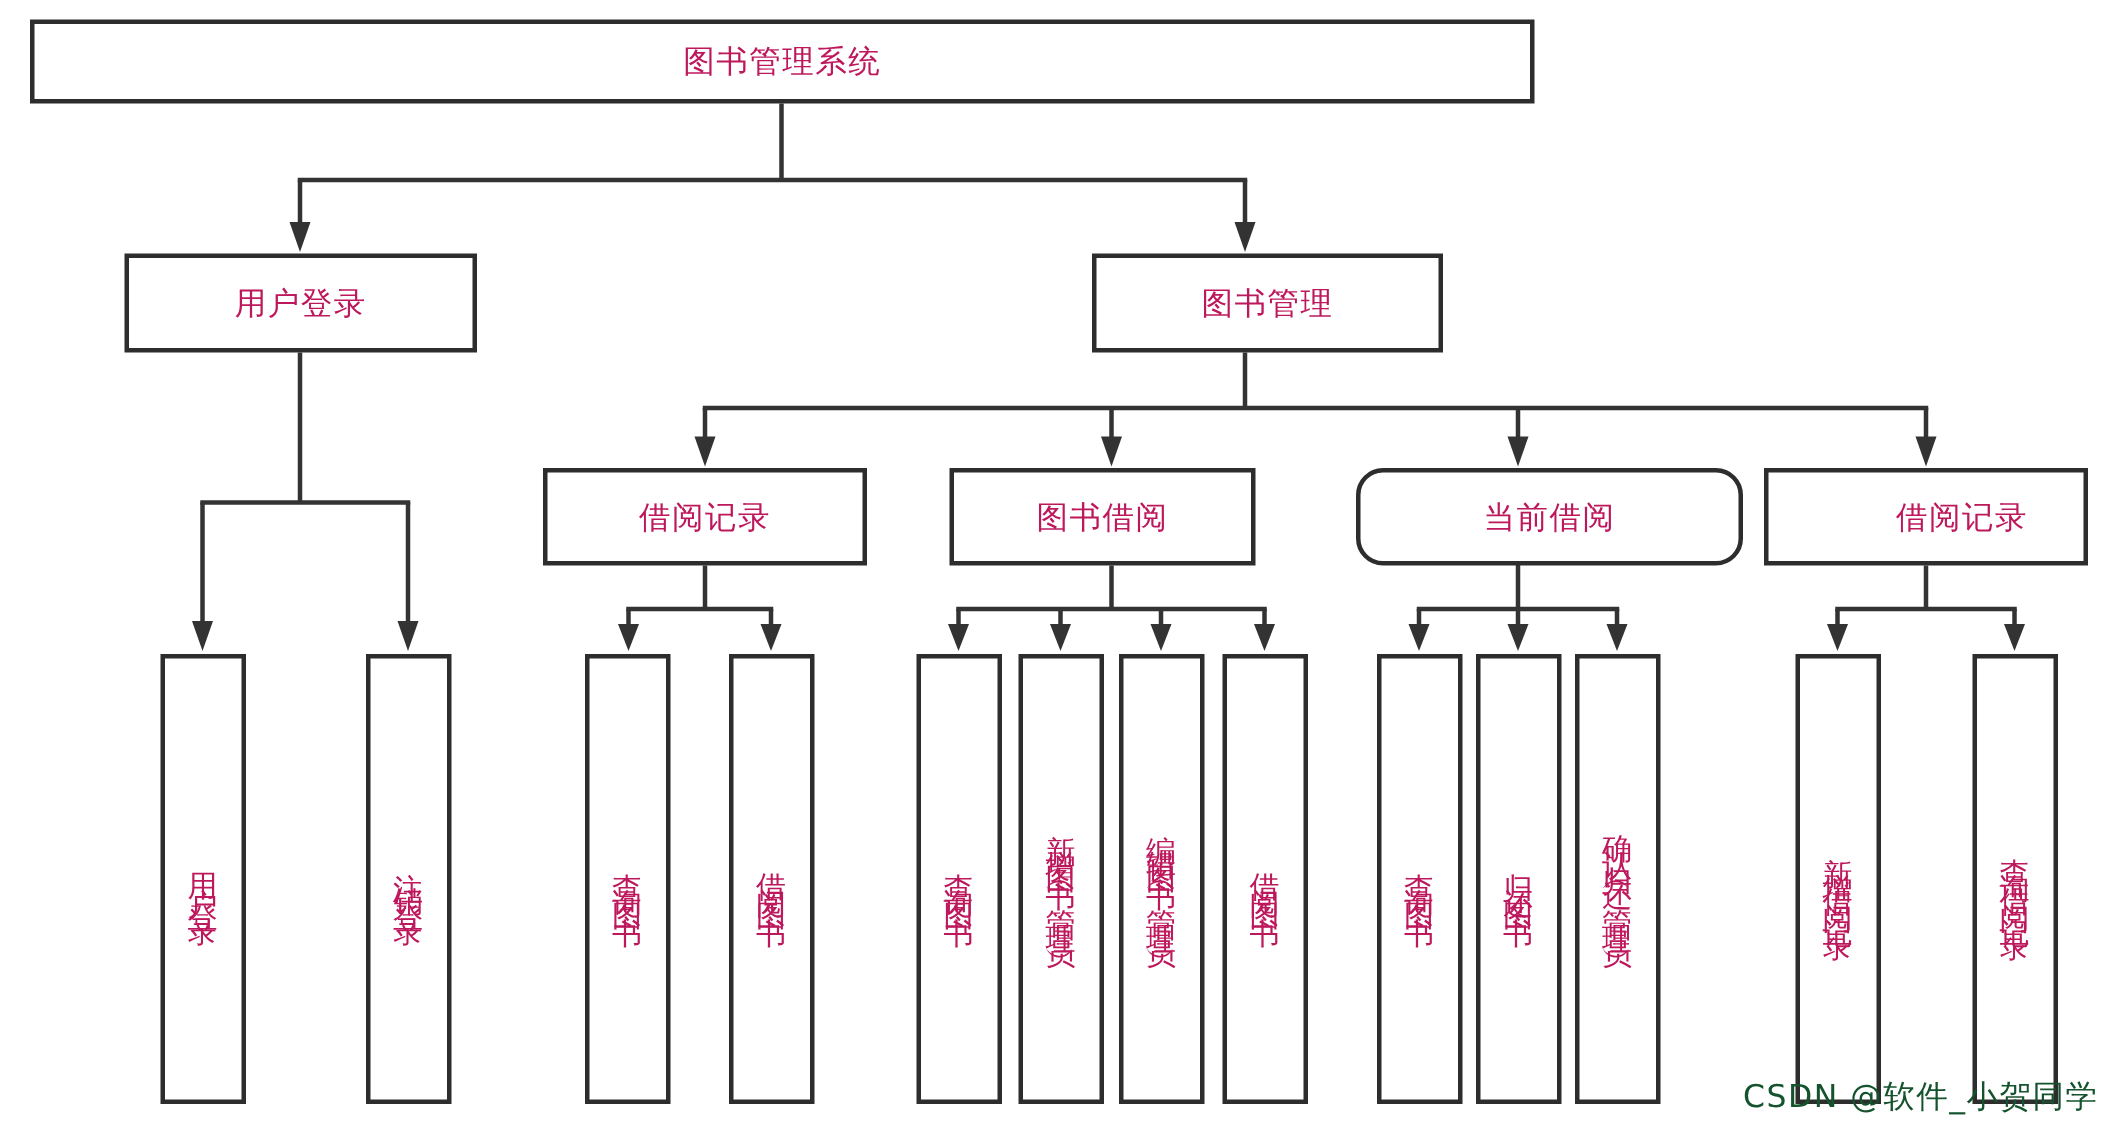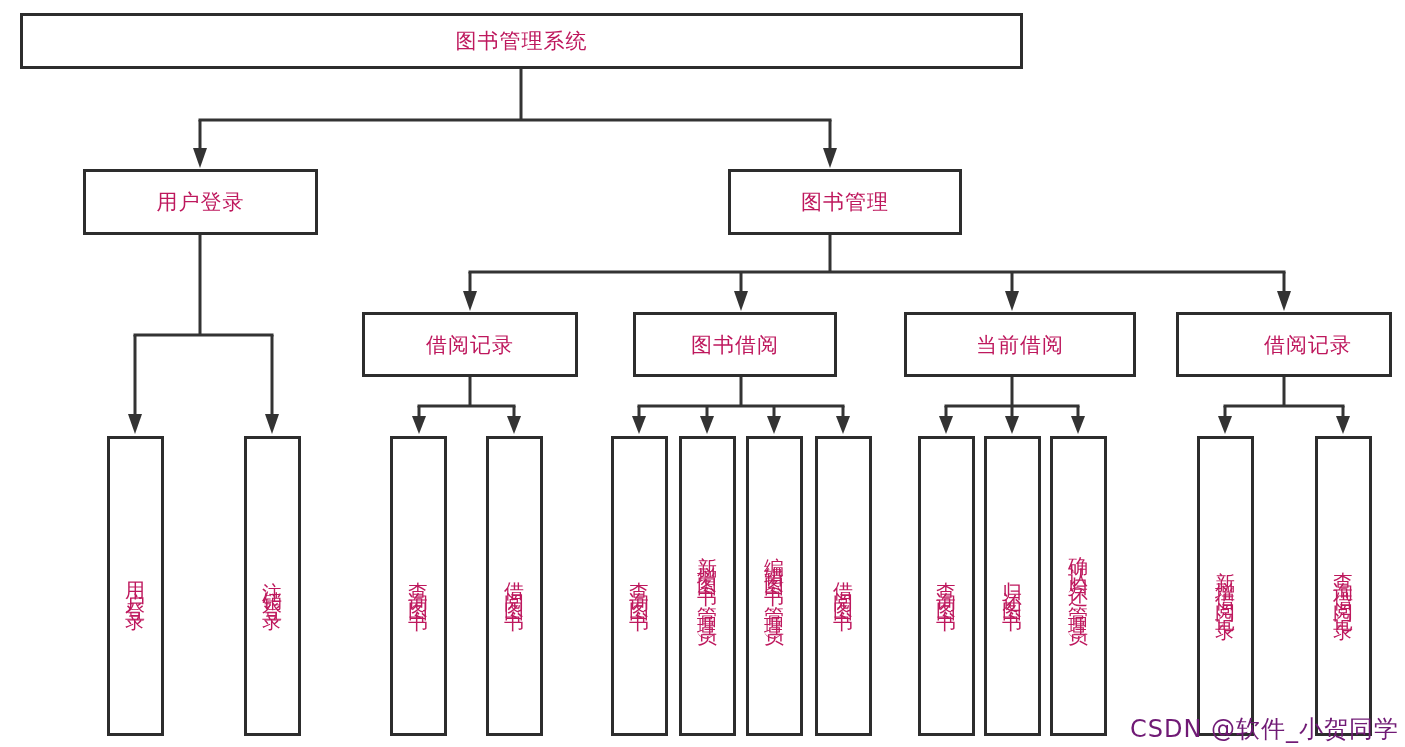--- a/index.html
+++ b/index.html
@@ -30,22 +30,22 @@
     writing-mode:vertical-lr;
     text-orientation:mixed;
     font-size:20px;
     letter-spacing:10px;
     line-height:1;
   }
   .watermark{
     position:absolute;
     right:6px;
     bottom:2px;
-    font-size:24px;
-    color:#701a75;
+    font-size:21px;
+    color:#14532d;
     letter-spacing:1px;
     white-space:nowrap;
     text-align:center;
   }
   .stroke{stroke:#333333;stroke-width:3;fill:none;}
   .head{fill:#333333;stroke:none;}
 </style>
 </head>
 <body>
 
@@ -122,21 +122,21 @@
   <div class="box hbox" style="left:728px;top:169px;width:234px;height:66px;">
     <span>图书管理</span>
   </div>
 
   <div class="box hbox" style="left:362px;top:312px;width:216px;height:65px;">
     <span>借阅记录</span>
   </div>
   <div class="box hbox" style="left:633px;top:312px;width:204px;height:65px;">
     <span>图书借阅</span>
   </div>
-  <div class="box hbox" style="left:904px;top:312px;width:232px;height:65px;">
+  <div class="box hbox" style="left:904px;top:312px;width:258px;height:65px;border-radius:18px;">
     <span>当前借阅</span>
   </div>
   <div class="box hbox" style="left:1176px;top:312px;width:216px;height:65px;padding-left:48px;">
     <span>借阅记录</span>
   </div>
 
   <div class="box vbox" style="left:107px;top:436px;width:57px;height:300px;">
     <span>用户登录</span>
   </div>
   <div class="box vbox" style="left:244px;top:436px;width:57px;height:300px;">

